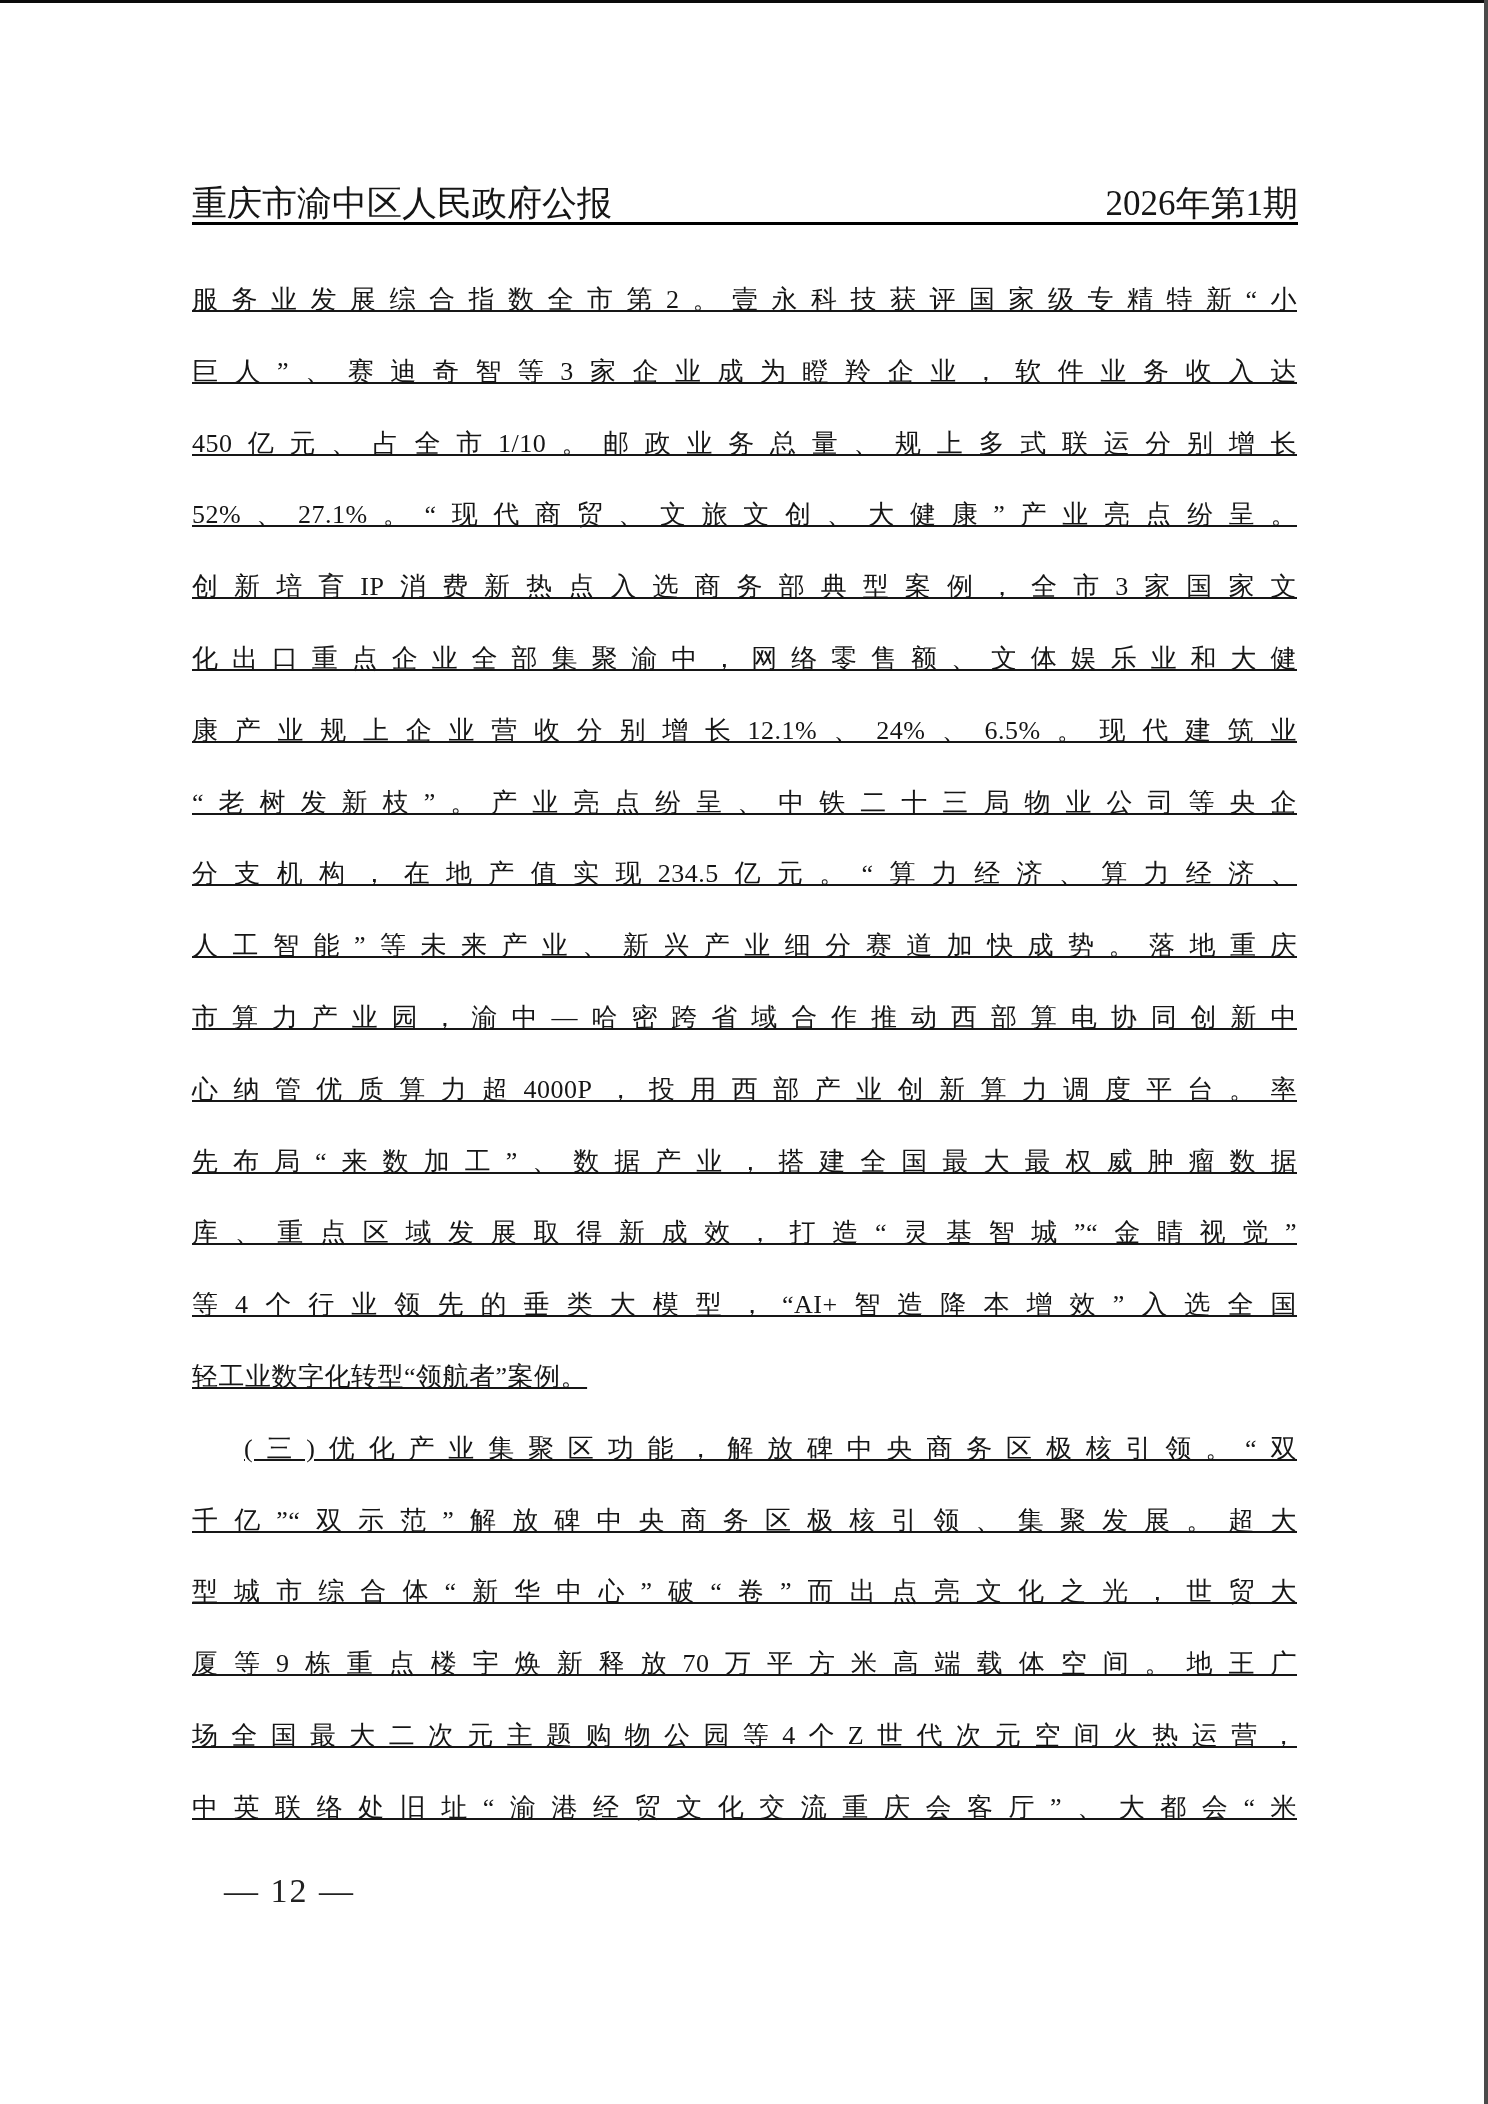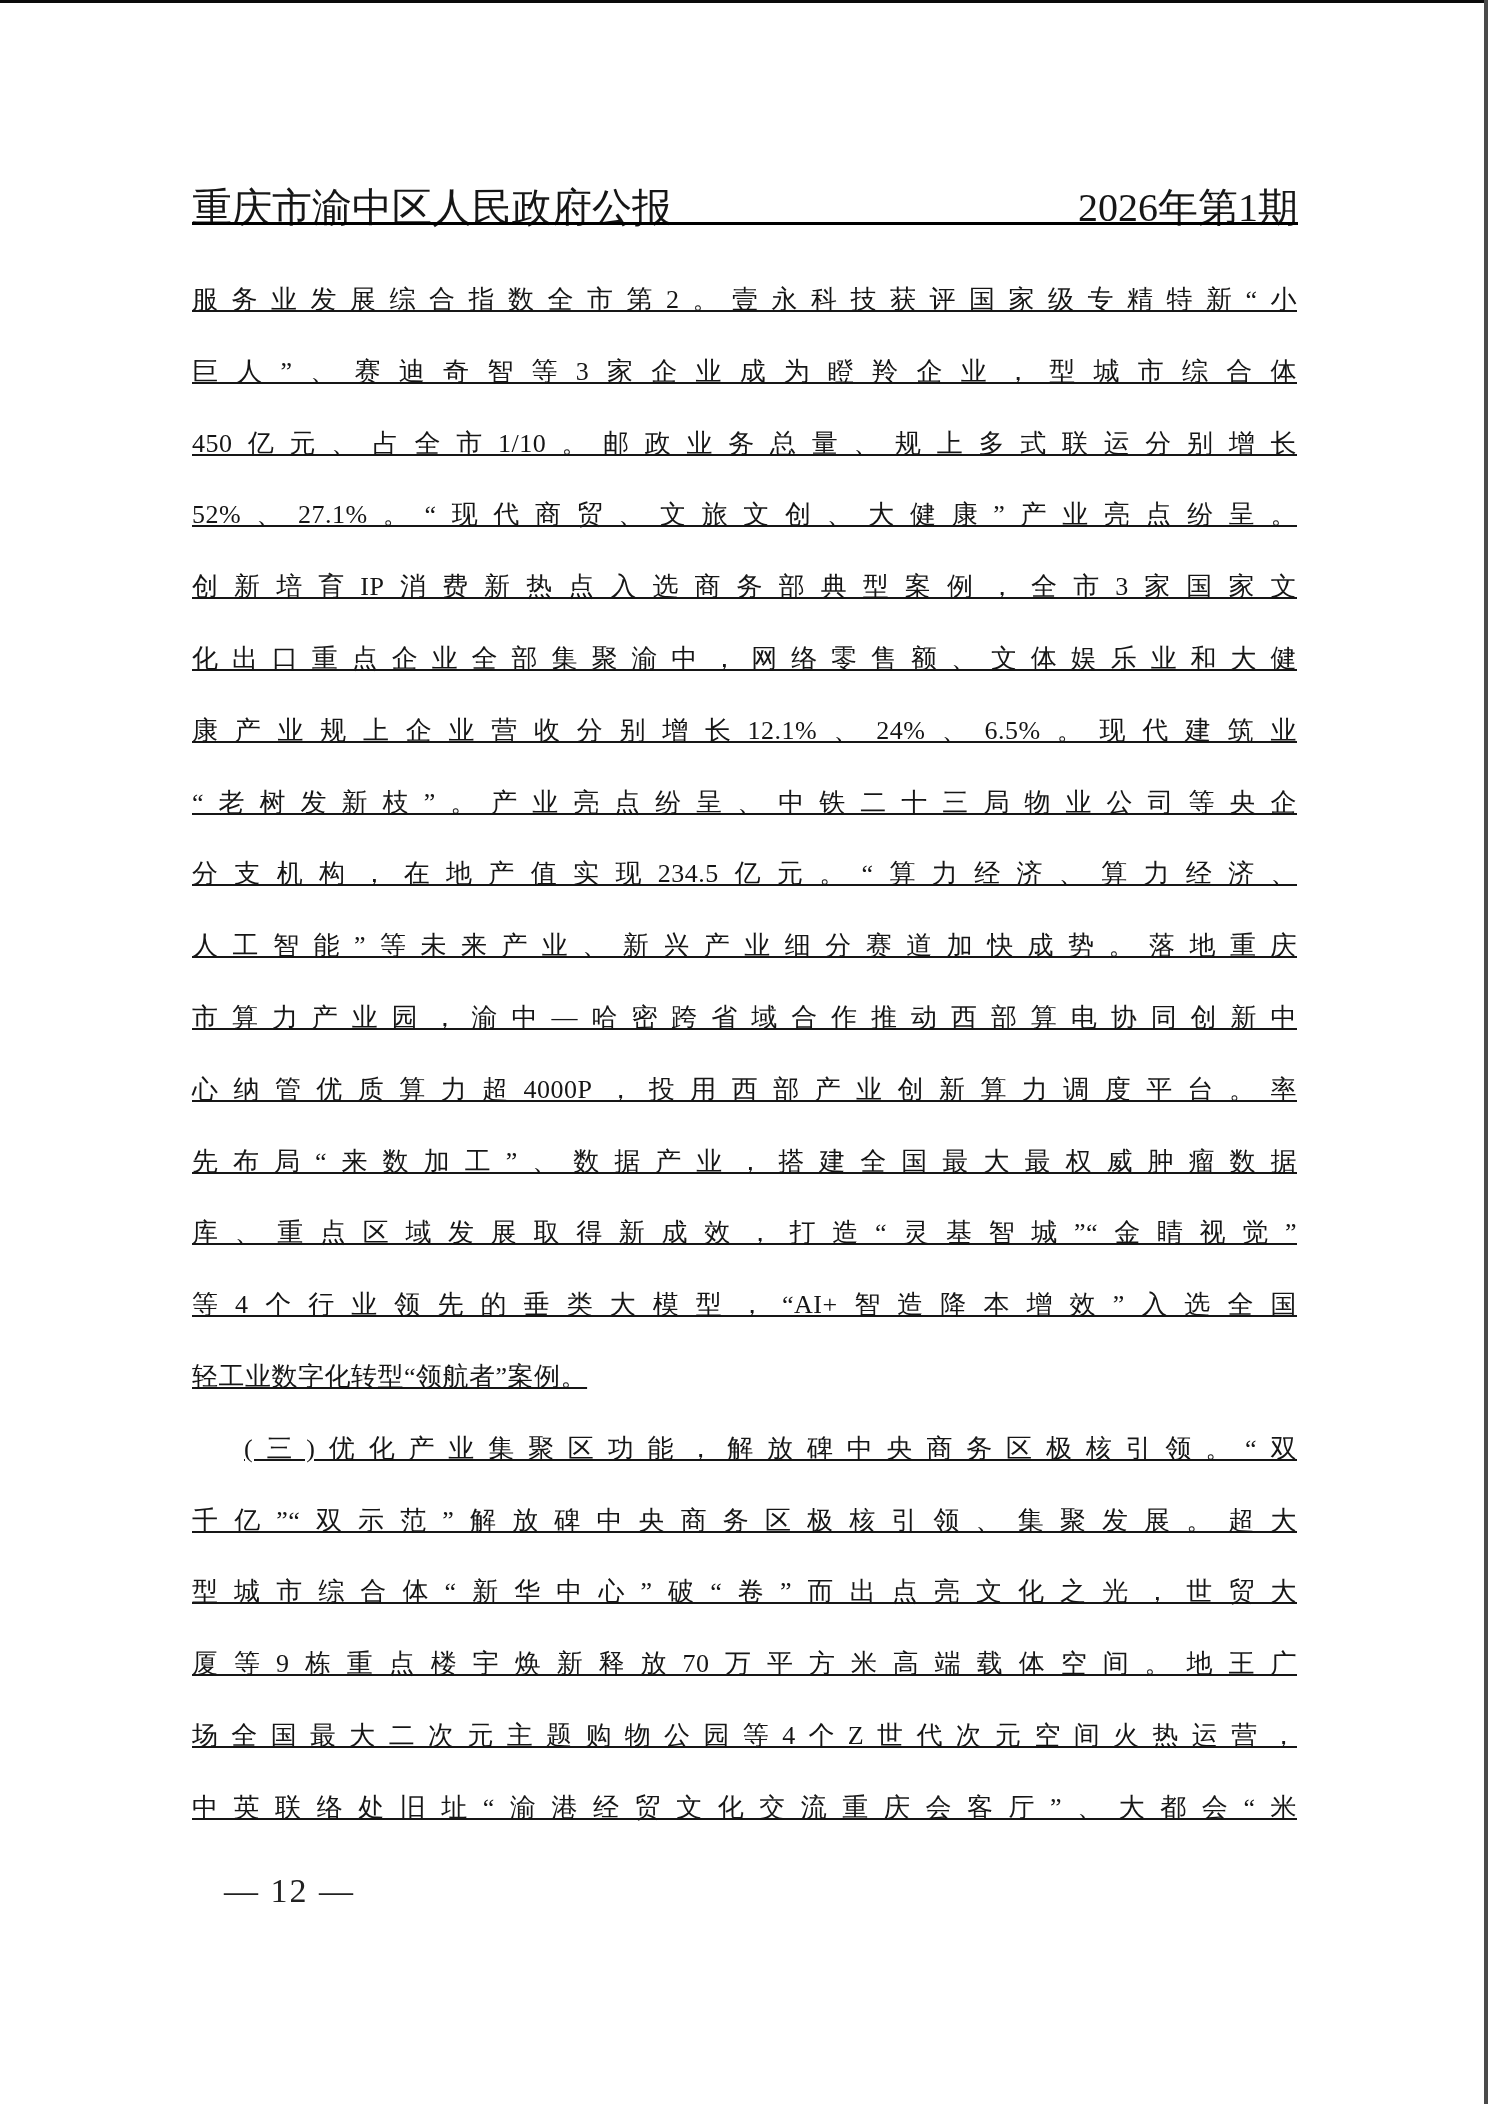--- a/index.html
+++ b/index.html
@@ -17,21 +17,21 @@
     background: #0a0a0a;
   }
   .edge-right {
     position: absolute; top: 0; right: 0; width: 4px; height: 100%;
     background: #4a4a4a;
   }
   .header {
     position: absolute;
     top: 180px; left: 192px; width: 1106px;
     display: flex; justify-content: space-between; align-items: baseline;
-    font-size: 40px;
+    font-size: 35px;
     white-space: nowrap;
   }
   .header-rule {
     position: absolute;
     top: 222px; left: 192px; width: 1106px; height: 3px;
     background: #000000;
   }
   .content {
     position: absolute;
     top: 264px; left: 192px; width: 1105px;
@@ -69,21 +69,21 @@
 <div class="edge-right"></div>
 
 <div class="header">
   <span>重庆市渝中区人民政府公报</span>
   <span>2026年第1期</span>
 </div>
 <div class="header-rule"></div>
 
 <div class="content">
   <div class="line">服务业发展综合指数全市第2。壹永科技获评国家级专精特新“小</div>
-  <div class="line">巨人”、赛迪奇智等3家企业成为瞪羚企业，型城市综合体</div>
+  <div class="line">巨人”、赛迪奇智等3家企业成为瞪羚企业，软件业务收入达</div>
   <div class="line">450亿元、占全市1/10。邮政业务总量、规上多式联运分别增长</div>
   <div class="line">52%、27.1%。“现代商贸、文旅文创、大健康”产业亮点纷呈。</div>
   <div class="line">创新培育IP消费新热点入选商务部典型案例，全市3家国家文</div>
   <div class="line">化出口重点企业全部集聚渝中，网络零售额、文体娱乐业和大健</div>
   <div class="line">康产业规上企业营收分别增长12.1%、24%、6.5%。现代建筑业</div>
   <div class="line">“老树发新枝”。产业亮点纷呈、中铁二十三局物业公司等央企</div>
   <div class="line">分支机构，在地产值实现234.5亿元。“算力经济、算力经济、</div>
   <div class="line">人工智能”等未来产业、新兴产业细分赛道加快成势。落地重庆</div>
   <div class="line">市算力产业园，渝中—哈密跨省域合作推动西部算电协同创新中</div>
   <div class="line">心纳管优质算力超4000P，投用西部产业创新算力调度平台。率</div>

